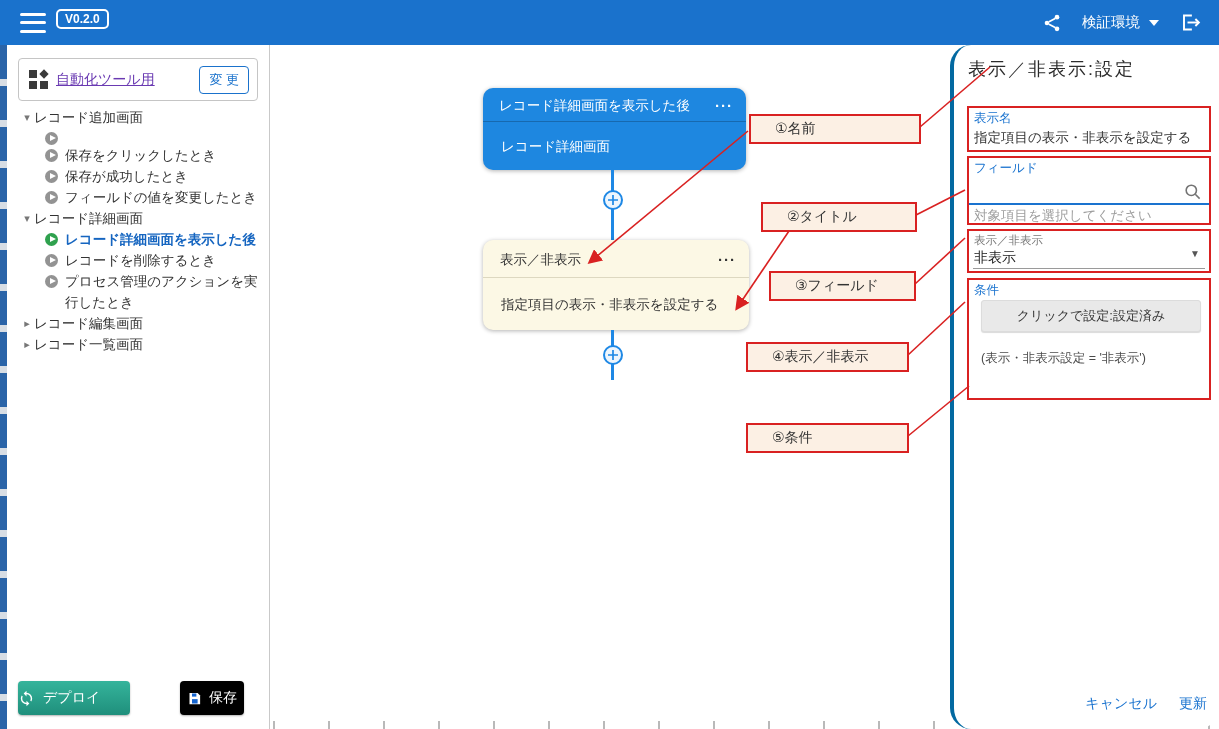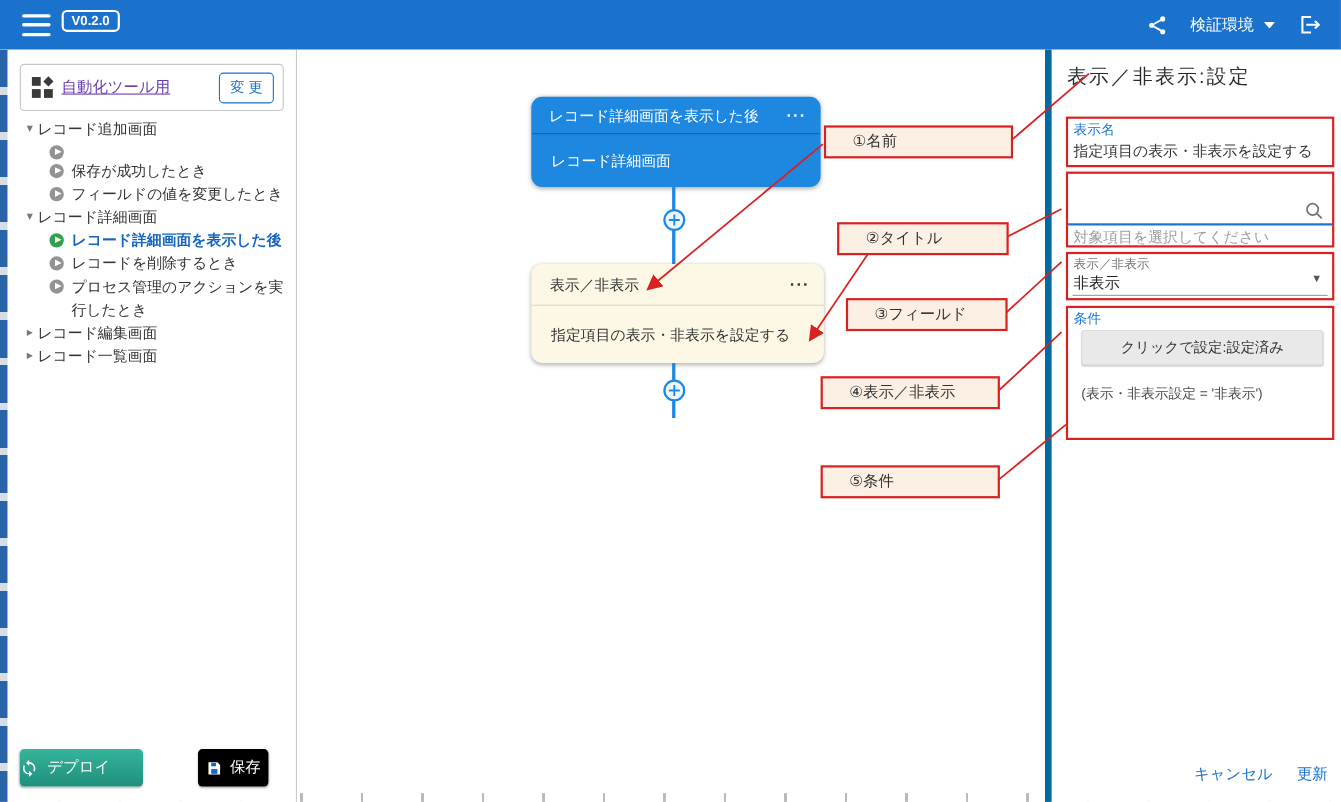--- a/index.html
+++ b/index.html
@@ -62,21 +62,21 @@
   .p1 { top:143px; } .p2 { top:298px; }
 
   .ann-box { position:absolute; background:#fcf0e4; border:2px solid #d92121; font-size:14px; color:#333; display:flex; align-items:center; padding-left:24px; z-index:20; }
   .a0 { left:478px; top:69px;  width:172px; height:30px; }
   .a1 { left:490px; top:157px; width:156px; height:30px; }
   .a2 { left:498px; top:226px; width:147px; height:30px; }
   .a3 { left:475px; top:297px; width:163px; height:30px; }
   .a4 { left:475px; top:378px; width:163px; height:30px; }
 
   
-  .panel { position:absolute; left:950px; top:45px; width:269px; height:684px; background:#fff; border-left:6px solid #0369a1; z-index:6; }
+  .panel { position:absolute; left:950px; top:45px; width:269px; height:684px; background:#fff; border-left:4px solid #0369a1; z-index:6;border-radius:21px; }
   .panel-title { position:absolute; left:14px; top:12px; font-size:18px; font-weight:normal; letter-spacing:2px; color:#2b2b2b; }
   .redbox { position:absolute; left:13px; width:244px; border:2px solid #d92121; background:#fff; }
   .rb-label { font-size:12.5px; color:#1a73cf; padding:2px 0 0 5px; }
   .box-name { top:61px; height:46px; }
   .box-name .rb-value { font-size:13.5px; color:#333; padding:2px 0 0 5px; }
   .box-field { top:111px; height:69px; }
   .box-field .search-icon { position:absolute; right:7px; top:24px; }
   .field-underline { position:absolute; left:0; right:0; top:45px; height:2px; background:#1a73cf; }
   .rb-placeholder { position:absolute; left:5px; top:49px; font-size:13.5px; color:#9e9e9e; }
   .box-vis { top:184px; height:44px; }
@@ -144,20 +144,24 @@
   <nav class="tree">
     <div class="tree-row tree-group">
       <span class="tw">▾</span>
       <span class="tree-label">レコード追加画面</span>
     </div>
     <div class="tree-row tree-item">
       <span class="dot"></span>
     </div>
     <div class="tree-row tree-item">
       <span class="dot"></span>
+      <span class="tree-label">保存をクリックしたとき</span>
+    </div>
+    <div class="tree-row tree-item">
+      <span class="dot"></span>
       <span class="tree-label">保存が成功したとき</span>
     </div>
     <div class="tree-row tree-item">
       <span class="dot"></span>
       <span class="tree-label">フィールドの値を変更したとき</span>
     </div>
     <div class="tree-row tree-group">
       <span class="tw">▾</span>
       <span class="tree-label">レコード詳細画面</span>
     </div>
@@ -243,20 +247,21 @@
 
 <section class="panel">
   <h2 class="panel-title">表示／非表示:設定</h2>
 
   <div class="redbox box-name">
     <div class="rb-label">表示名</div>
     <div class="rb-value">指定項目の表示・非表示を設定する</div>
   </div>
 
   <div class="redbox box-field">
+    <div class="rb-label">フィールド</div>
     <span class="search-icon">
       <svg width="19" height="19" viewBox="0 0 24 24" fill="none" stroke="#737373" stroke-width="2">
           <circle cx="10.5" cy="10.5" r="6.5"></circle>
           <path d="M15.5 15.5L21 21"></path>
         </svg>
     </span>
     <div class="field-underline"></div>
     <div class="rb-placeholder">対象項目を選択してください</div>
   </div>
 

